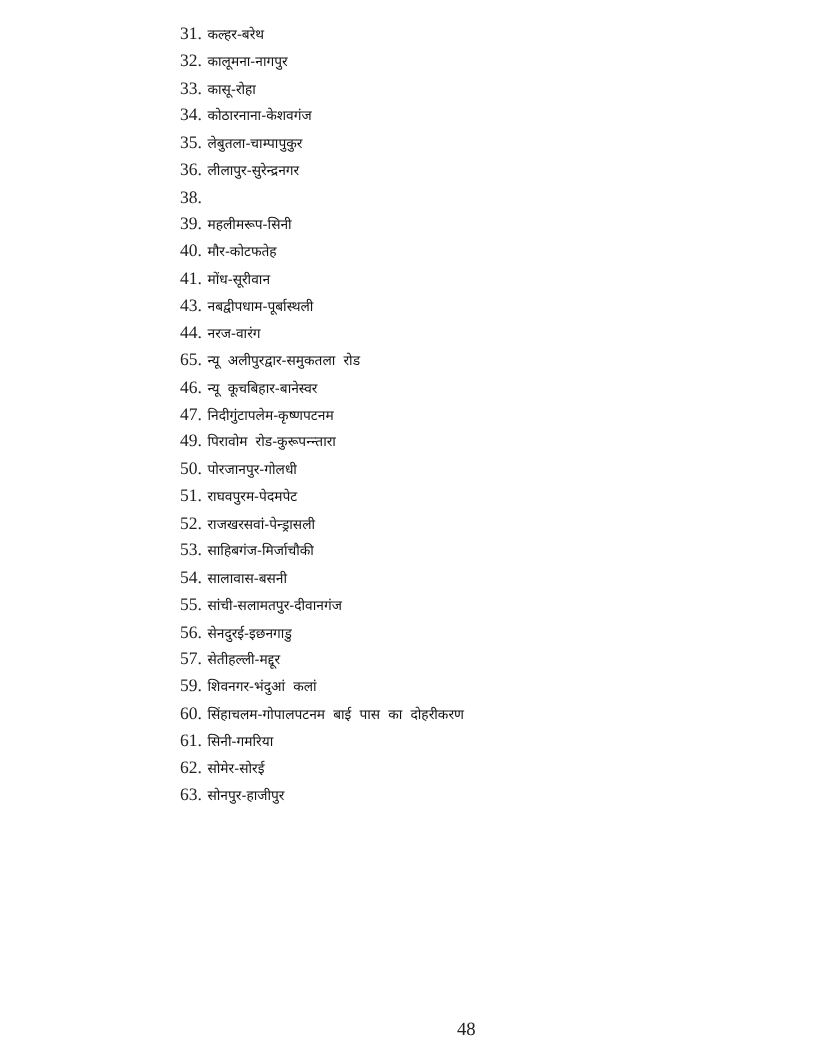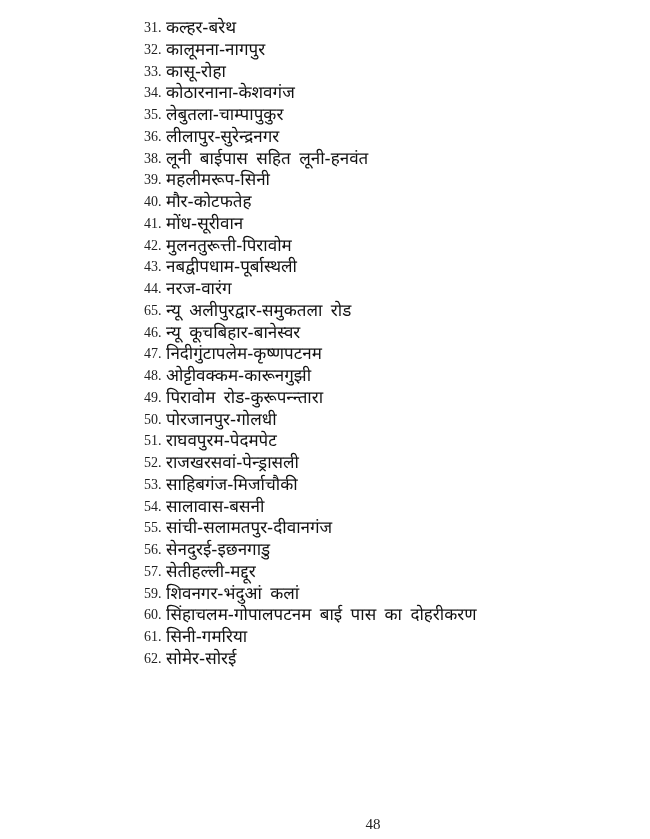--- a/index.html
+++ b/index.html
@@ -39,21 +39,21 @@
     }
     .item-number {
       font-family: "Liberation Serif", serif;
       font-size: 14px;
       display: inline-block;
       width: 22px;
       color: #222;
     }
     .item-text {
       font-family: "DejaVu Sans", sans-serif;
-      font-size: 17px;
+      font-size: 11px;
       color: #111;
       word-spacing: 3px;
     }
     .page-number {
       position: absolute;
       left: 0;
       width: 650px;
       top: 816px;
       text-align: center;
       font-family: "Liberation Serif", serif;
@@ -85,61 +85,52 @@
       <li class="list-item">
         <span class="item-number">35.</span>
         <span class="item-text">लेबुतला-चाम्पापुकुर</span>
       </li>
       <li class="list-item">
         <span class="item-number">36.</span>
         <span class="item-text">लीलापुर-सुरेन्द्रनगर</span>
       </li>
       <li class="list-item">
         <span class="item-number">38.</span>
-        <span class="item-text">लूनी बाईपास सहित लूनी-हनवंत</span>
       </li>
       <li class="list-item">
         <span class="item-number">39.</span>
         <span class="item-text">महलीमरूप-सिनी</span>
       </li>
       <li class="list-item">
         <span class="item-number">40.</span>
         <span class="item-text">मौर-कोटफतेह</span>
       </li>
       <li class="list-item">
         <span class="item-number">41.</span>
         <span class="item-text">मोंध-सूरीवान</span>
-      </li>
-      <li class="list-item">
-        <span class="item-number">42.</span>
-        <span class="item-text">मुलनतुरूत्ती-पिरावोम</span>
       </li>
       <li class="list-item">
         <span class="item-number">43.</span>
         <span class="item-text">नबद्वीपधाम-पूर्बास्थली</span>
       </li>
       <li class="list-item">
         <span class="item-number">44.</span>
         <span class="item-text">नरज-वारंग</span>
       </li>
       <li class="list-item">
         <span class="item-number">65.</span>
         <span class="item-text">न्यू अलीपुरद्वार-समुकतला रोड</span>
       </li>
       <li class="list-item">
         <span class="item-number">46.</span>
         <span class="item-text">न्यू कूचबिहार-बानेस्वर</span>
       </li>
       <li class="list-item">
         <span class="item-number">47.</span>
         <span class="item-text">निदीगुंटापलेम-कृष्णपटनम</span>
-      </li>
-      <li class="list-item">
-        <span class="item-number">48.</span>
-        <span class="item-text">ओट्टीवक्कम-कारूनगुझी</span>
       </li>
       <li class="list-item">
         <span class="item-number">49.</span>
         <span class="item-text">पिरावोम रोड-कुरूपन्न्तारा</span>
       </li>
       <li class="list-item">
         <span class="item-number">50.</span>
         <span class="item-text">पोरजानपुर-गोलधी</span>
       </li>
       <li class="list-item">
@@ -179,15 +170,19 @@
         <span class="item-text">सिंहाचलम-गोपालपटनम बाई पास का दोहरीकरण</span>
       </li>
       <li class="list-item">
         <span class="item-number">61.</span>
         <span class="item-text">सिनी-गमरिया</span>
       </li>
       <li class="list-item">
         <span class="item-number">62.</span>
         <span class="item-text">सोमेर-सोरई</span>
       </li>
+      <li class="list-item">
+        <span class="item-number">63.</span>
+        <span class="item-text">सोनपुर-हाजीपुर</span>
+      </li>
     </ul>
   <div class="page-number">48</div>
 </div>
 
 </body></html>

